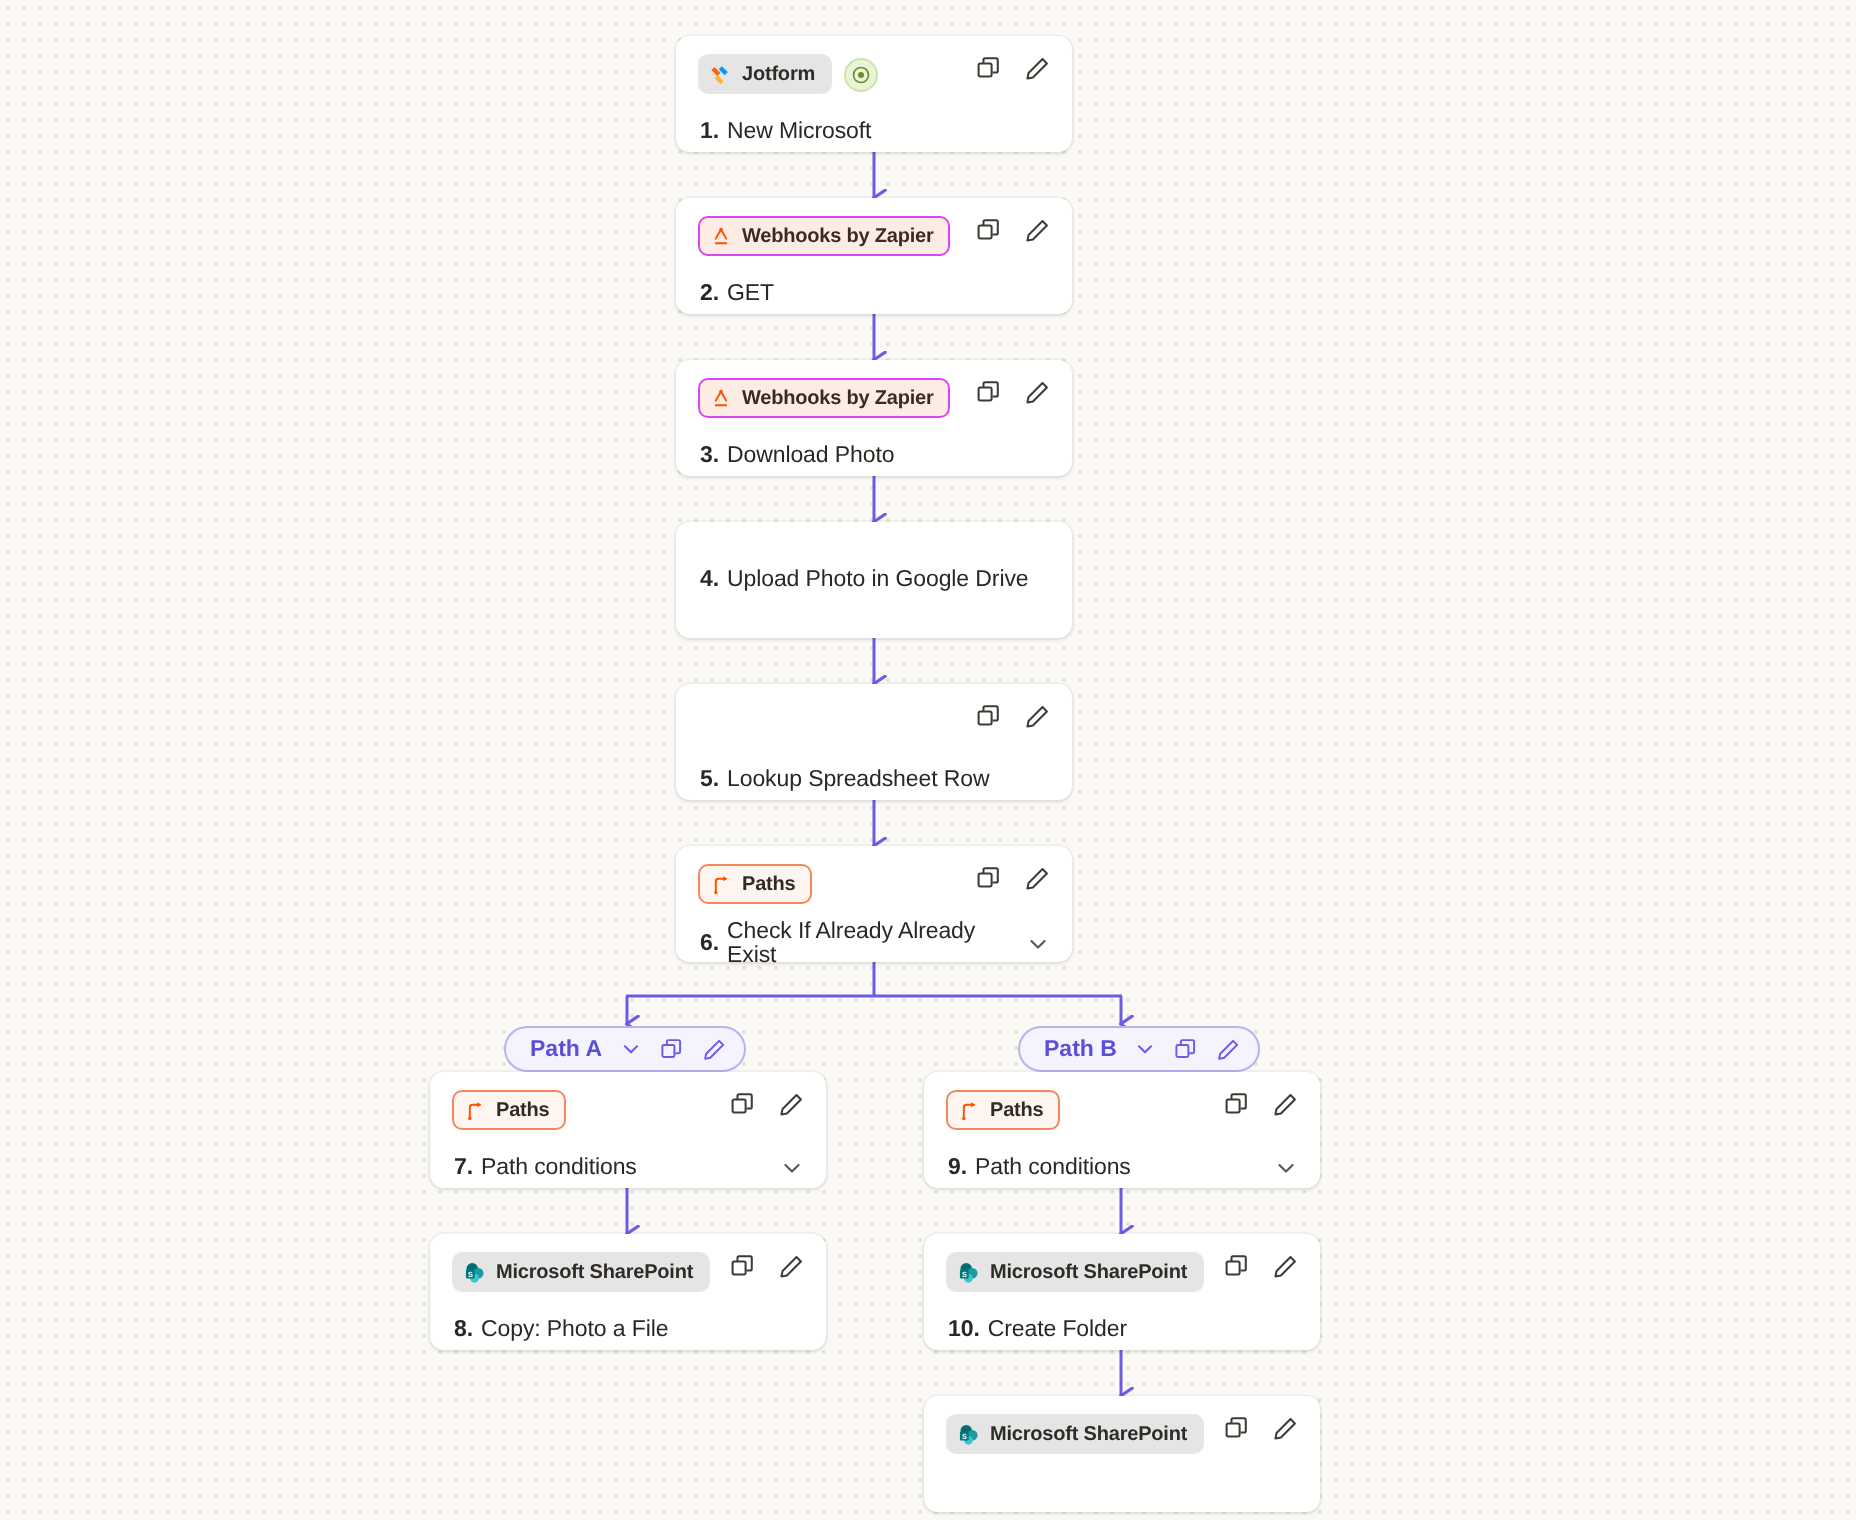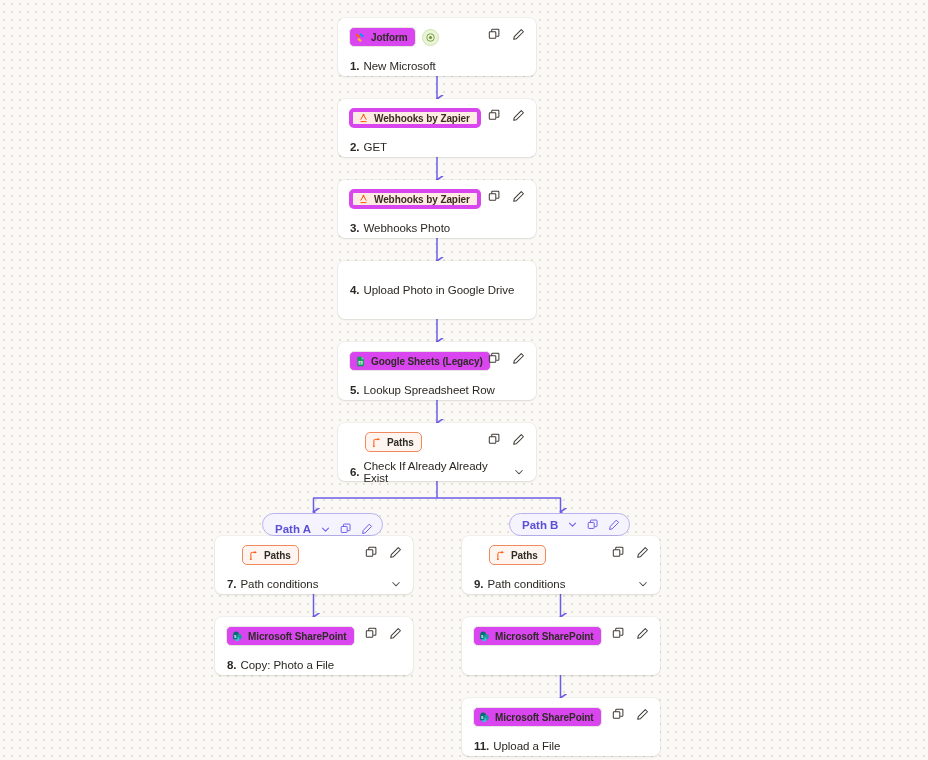--- a/index.html
+++ b/index.html
@@ -51,39 +51,38 @@
   }
 
   .badge {
     display: inline-flex;
     align-items: center;
     gap: 5px;
     height: 20px;
     padding: 0 7px 0 5px;
     border-radius: 5px;
     border: 1px solid #e8e6e1;
-    background: #d946ef;
+    background: #e5e5e5;
     font-size: 10px;
     font-weight: bold;
     color: #2f2b26;
     letter-spacing: -0.1px;
     white-space: nowrap;
   }
 
   .badge.orange {
-    border: 4px solid #d946ef;
+    border: 1px solid #d946ef;
     background: #fdece3;
     color: #3a2a20;
   }
 
   .badge.paths {
     border: 1px solid #f08a5d;
     background: #fef5f0;
     color: #2f2b26;
-    margin-left: 16px;
   }
 
   .status-dot {
     width: 17px; height: 17px;
     margin-left: 6px;
     border-radius: 50%;
     background: #eaf5d8;
     border: 1px solid #cfe4ac;
     display: inline-flex;
     align-items: center;
@@ -262,48 +261,33 @@
         </span>
         <span>
           <svg width="13" height="13" viewBox="0 0 16 16" fill="none" stroke="#3f3a34" stroke-width="1.25" stroke-linecap="round" stroke-linejoin="round">
             <path d="M11.4 1.9 l2.7 2.7 -8.6 8.6 -3.4 0.7 0.7 -3.4 Z"></path>
           </svg>
         </span>
       </span>
     </div>
     <div class="node-title">
       <span class="num">3.</span>
-      <span>Webhooks Photo</span>
+      <span>Download Photo</span>
     </div>
   </div>
 
   <div class="node" style="left:338px; top:261px; width:198px; height:58px;">
     <div class="node-title">
       <span class="num">4.</span>
       <span>Upload Photo in Google Drive</span>
     </div>
   </div>
 
   <div class="node" style="left:338px; top:342px; width:198px; height:58px;">
     <div class="node-top">
-      <span class="badge">
-        <span>
-          <svg width="11" height="11" viewBox="0 0 16 16">
-            <path d="M3.4 1.2 h6.2 l3.4 3.4 v10.2 h-9.6 Z" fill="#0f9d58"></path>
-            <path d="M9.6 1.2 l3.4 3.4 h-3.4 Z" fill="#87ceac"></path>
-            <rect x="5.2" y="7.2" width="6" height="5" fill="#ffffff"></rect>
-            <g stroke="#0f9d58" stroke-width="0.7">
-              <line x1="5.2" y1="9" x2="11.2" y2="9"></line>
-              <line x1="5.2" y1="10.6" x2="11.2" y2="10.6"></line>
-              <line x1="8.2" y1="7.2" x2="8.2" y2="12.2"></line>
-            </g>
-          </svg>
-        </span>
-        <span>Google Sheets (Legacy)</span>
-      </span>
       <span class="node-actions">
         <span>
           <svg width="13" height="13" viewBox="0 0 16 16" fill="none" stroke="#3f3a34" stroke-width="1.25">
             <rect x="1.6" y="4.6" width="8" height="8" rx="1"></rect>
             <path d="M4.6 4.6 V2.4 a1 1 0 0 1 1-1 h6.8 a1 1 0 0 1 1 1 v6.8 a1 1 0 0 1-1 1 h-2.2"></path>
           </svg>
         </span>
         <span>
           <svg width="13" height="13" viewBox="0 0 16 16" fill="none" stroke="#3f3a34" stroke-width="1.25" stroke-linecap="round" stroke-linejoin="round">
             <path d="M11.4 1.9 l2.7 2.7 -8.6 8.6 -3.4 0.7 0.7 -3.4 Z"></path>
@@ -347,21 +331,21 @@
       <span class="num">6.</span>
       <span>Check If Already Already Exist</span>
       <span class="chev">
         <svg width="12" height="12" viewBox="0 0 16 16" fill="none" stroke="#5a544c" stroke-width="1.4" stroke-linecap="round" stroke-linejoin="round">
           <path d="M3.6 6 L8 10.4 L12.4 6"></path>
         </svg>
       </span>
     </div>
   </div>
 
-  <div class="path-pill" style="left:262px; top:513px;align-items:flex-end;">
+  <div class="path-pill" style="left:252px; top:513px;">
     <span>Path A</span>
     <span>
       <svg width="11" height="11" viewBox="0 0 16 16" fill="none" stroke="#6b5ce7" stroke-width="1.5" stroke-linecap="round" stroke-linejoin="round">
         <path d="M3.6 6 L8 10.4 L12.4 6"></path>
       </svg>
     </span>
     <span>
       <svg width="12" height="12" viewBox="0 0 16 16" fill="none" stroke="#6b5ce7" stroke-width="1.3">
         <rect x="1.6" y="4.6" width="8" height="8" rx="1"></rect>
         <path d="M4.6 4.6 V2.4 a1 1 0 0 1 1-1 h6.8 a1 1 0 0 1 1 1 v6.8 a1 1 0 0 1-1 1 h-2.2"></path>
@@ -523,20 +507,24 @@
             <path d="M4.6 4.6 V2.4 a1 1 0 0 1 1-1 h6.8 a1 1 0 0 1 1 1 v6.8 a1 1 0 0 1-1 1 h-2.2"></path>
           </svg>
         </span>
         <span>
           <svg width="13" height="13" viewBox="0 0 16 16" fill="none" stroke="#3f3a34" stroke-width="1.25" stroke-linecap="round" stroke-linejoin="round">
             <path d="M11.4 1.9 l2.7 2.7 -8.6 8.6 -3.4 0.7 0.7 -3.4 Z"></path>
           </svg>
         </span>
       </span>
     </div>
+    <div class="node-title">
+      <span class="num">10.</span>
+      <span>Create Folder</span>
+    </div>
   </div>
 
   <div class="node" style="left:462px; top:698px; width:198px; height:58px;">
     <div class="node-top">
       <span class="badge">
         <span>
           <svg width="11" height="11" viewBox="0 0 16 16">
             <circle cx="6" cy="5" r="4.2" fill="#036c70"></circle>
             <circle cx="10.4" cy="8.2" r="3.8" fill="#1a9ba1"></circle>
             <circle cx="7.6" cy="11.8" r="3.2" fill="#37c6d0"></circle>
@@ -553,19 +541,15 @@
             <path d="M4.6 4.6 V2.4 a1 1 0 0 1 1-1 h6.8 a1 1 0 0 1 1 1 v6.8 a1 1 0 0 1-1 1 h-2.2"></path>
           </svg>
         </span>
         <span>
           <svg width="13" height="13" viewBox="0 0 16 16" fill="none" stroke="#3f3a34" stroke-width="1.25" stroke-linecap="round" stroke-linejoin="round">
             <path d="M11.4 1.9 l2.7 2.7 -8.6 8.6 -3.4 0.7 0.7 -3.4 Z"></path>
           </svg>
         </span>
       </span>
     </div>
-    <div class="node-title">
-      <span class="num">11.</span>
-      <span>Upload a File</span>
-    </div>
   </div>
 
 </div>
 
 </body></html>

